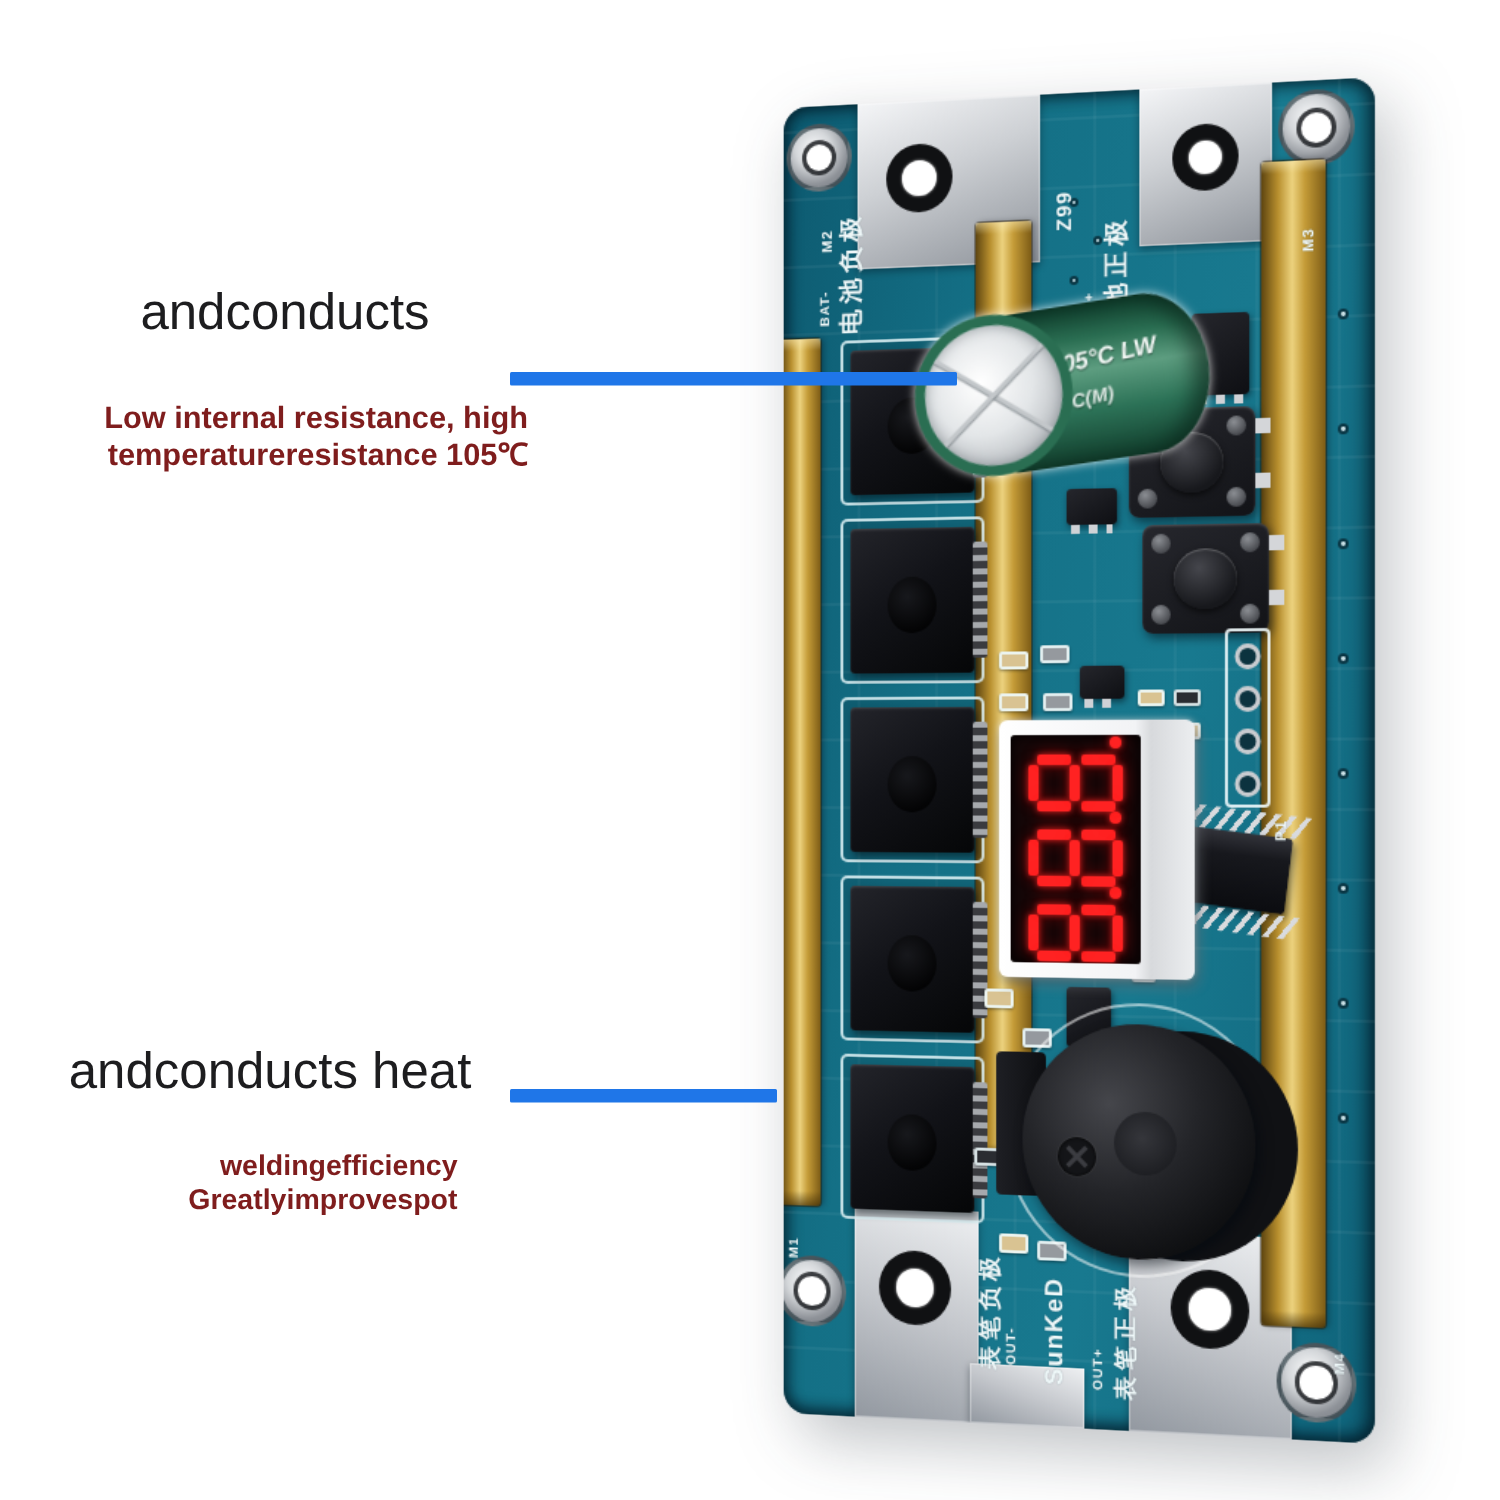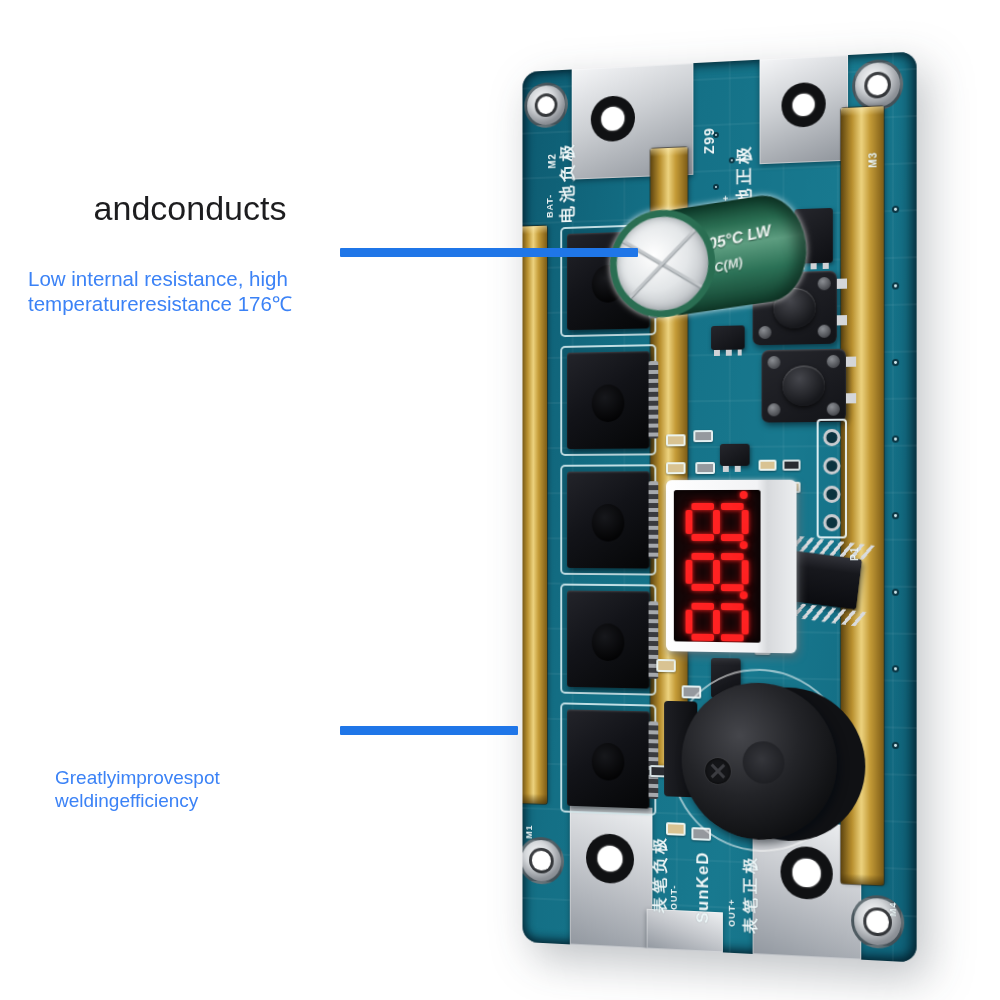--- a/index.html
+++ b/index.html
@@ -8,22 +8,22 @@
     --ink:#1d1d1f;
   }
   *{margin:0;padding:0;box-sizing:border-box;}
   html,body{width:1000px;height:1000px;background:#fff;overflow:hidden;
     font-family:"Liberation Sans",sans-serif;}
   #stage{position:relative;width:1000px;height:1000px;background:#fff;}
 
   
   .callout-title{position:absolute;color:var(--ink);font-weight:500;
     font-size:34px;line-height:1.06;text-align:center;letter-spacing:0;}
-  .callout-desc{position:absolute;color:#3b82f6;font-size:20.5px;line-height:1.22;
-    text-align:left;font-weight:400;}
+  .callout-desc{position:absolute;color:#7f1d1d;font-size:20.5px;line-height:1.22;
+    text-align:right;font-weight:700;}
   .pointer-line{position:absolute;height:9px;background:var(--accent-blue);z-index:7;border-radius:1px;}
 
   
   #board-wrap{position:absolute;left:515px;top:62px;width:400px;height:890px;
     transform:perspective(1500px) rotateY(-10deg);transform-origin:50% 50%;
     filter:drop-shadow(10px 16px 22px rgba(30,40,50,.28));z-index:2;}
   #board{position:absolute;inset:0;border-radius:16px;overflow:hidden;
     background:linear-gradient(100deg,#0d5a70 0%,#147086 30%,#18798f 62%,#0f637a 100%);
     box-shadow:inset -7px 0 12px rgba(0,10,20,.45), inset 5px 0 10px rgba(0,10,20,.3),
                inset 0 4px 8px rgba(0,10,20,.25), inset 0 -5px 10px rgba(0,10,20,.35);}
@@ -396,25 +396,26 @@
       <div class="vlabel small" style="left:372px;top:846px;font-size:9px">M4</div>
       <div class="vlabel small" style="left:334px;top:498px;font-size:10px">P1</div>
     </div>
   </div>
 
   <div class="callout-title" style="left:35px;top:190px;width:310px">
     <span style="display:block">andconducts</span>
   </div>
   <div class="callout-desc" style="left:28px;top:266px;width:324px">
     <span style="display:block">Low internal resistance, high</span>
-    <span style="display:block">temperatureresistance 176℃</span>
+    <span style="display:block">temperatureresistance 105℃</span>
   </div>
   <div class="pointer-line" style="left:340px;top:248px;width:298px"></div>
 
   <div class="callout-title" style="left:15px;top:696px;width:330px">
+    <span style="display:block">andconducts heat</span>
   </div>
   <div class="callout-desc" style="left:55px;top:766px;width:250px;font-size:19px">
+    <span style="display:block">weldingefficiency</span>
     <span style="display:block">Greatlyimprovespot</span>
-    <span style="display:block">weldingefficiency</span>
   </div>
   <div class="pointer-line" style="left:340px;top:726px;width:178px"></div>
 
 </div>
 
 </body></html>

